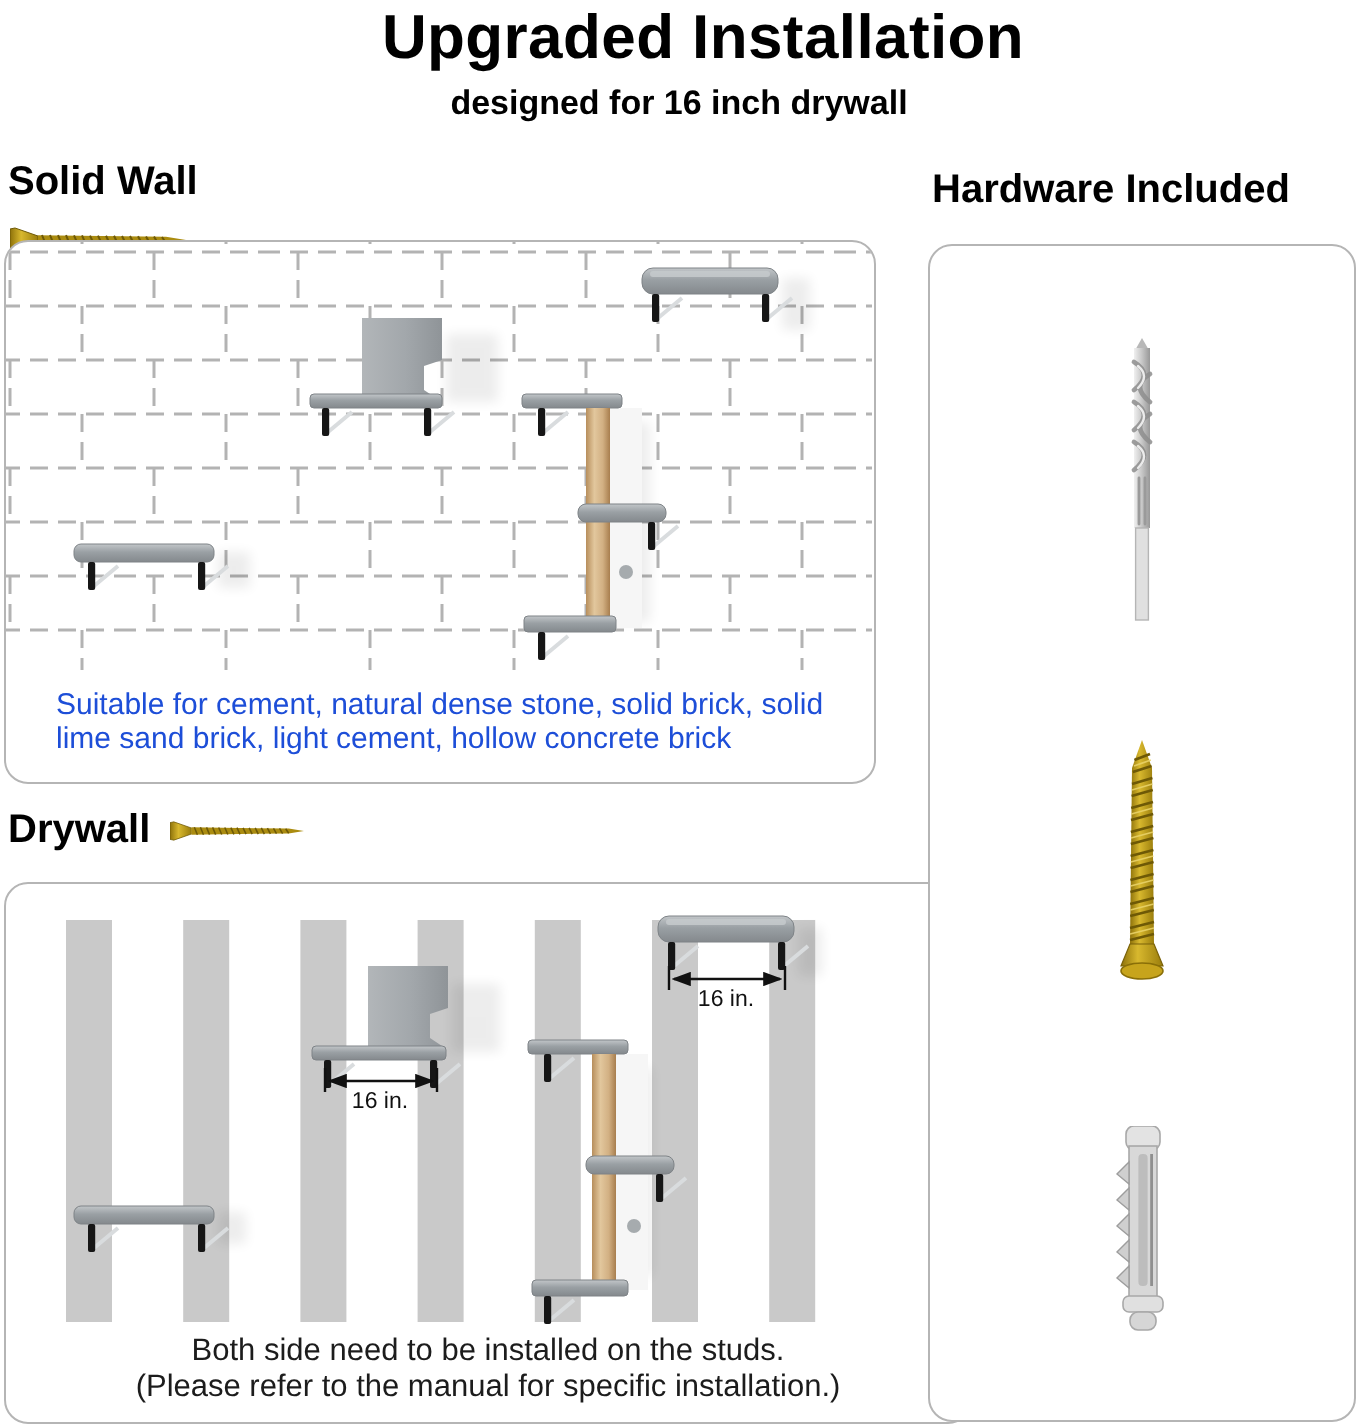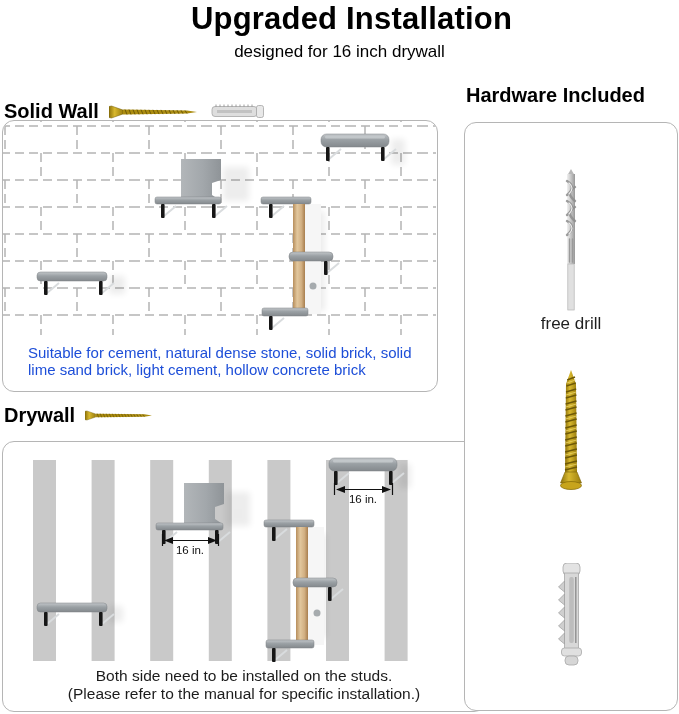--- a/index.html
+++ b/index.html
@@ -1,21 +1,21 @@
 <!DOCTYPE html>
 <html><head>
 <meta charset="utf-8">
 <style>
   html,body{margin:0;padding:0;background:#fff;}
   .page{position:relative;width:679px;height:714px;background:#fff;overflow:hidden;
         font-family:"Liberation Sans","DejaVu Sans",sans-serif;color:#000;}
   .title{position:absolute;top:1px;left:12px;width:100%;text-align:center;
          font-size:31px;font-weight:bold;letter-spacing:.2px;}
   .subtitle{position:absolute;top:42px;left:0;width:100%;text-align:center;
-            font-size:17px;font-weight:normal;}
+            font-size:17px;font-weight:bold;}
   .sec-head{position:absolute;display:flex;align-items:center;}
   .h2{font-size:20px;font-weight:bold;white-space:nowrap;}
   .panel{position:absolute;box-sizing:border-box;border:1.6px solid #b5b5b5;
          border-radius:12px;background:#fff;overflow:hidden;}
   #solid-panel{left:2px;top:120px;width:436px;height:272px;}
   #drywall-panel{left:2px;top:441px;width:484px;height:271px;}
   #hardware-panel{left:464px;top:122px;width:214px;height:589px;}
   .illus{position:absolute;left:0;top:0;}
   .solid-note{position:absolute;left:25px;top:223px;width:398px;
               font-size:15px;line-height:17px;color:#1d4ed8;}
@@ -83,21 +83,21 @@
         </g>
       <g id="step44">
           <rect width="44" height="9" rx="4" fill="url(#gShelf)" stroke="#7e8387" stroke-width="0.5"></rect>
         </g>
     </defs>
   </svg>
 
   <div class="title">Upgraded Installation</div>
   <div class="subtitle">designed for 16 inch drywall</div>
 
-  <div class="sec-head" style="left:4px;top:100px;gap:10px;">
+  <div class="sec-head" style="left:4px;top:80px;gap:10px;flex-direction:column;">
     <span class="h2">Solid Wall</span>
     <svg width="92" height="14" viewBox="0 0 92 14">
       <polygon points="0,1.5 2.5,1 14,5 14,9 2.5,13 0,12.5" fill="url(#gGold)" stroke="#6e5906" stroke-width="0.5"></polygon>
       <polygon points="14,4.6 78,5.4 88,7 78,8.6 14,9.4" fill="#ab8c10"></polygon>
       <g stroke="#6e5906" stroke-width="1">
         <path d="M16 4.5 L18 9.5 M20 4.5 L22 9.5 M24 4.6 L26 9.4 M28 4.6 L30 9.4 M32 4.7 L34 9.3 M36 4.7 L38 9.3 M40 4.8 L42 9.2 M44 4.8 L46 9.2 M48 4.9 L50 9.1 M52 4.9 L54 9.1 M56 5 L58 9 M60 5 L62 9 M64 5.1 L66 8.9 M68 5.2 L70 8.8 M72 5.3 L74 8.7 M76 5.5 L78 8.5"></path>
       </g>
     </svg>
     <svg width="54" height="17" viewBox="0 0 54 17">
       <rect x="1" y="3.5" width="45" height="10" rx="3" fill="#dedede" stroke="#a6a6a6" stroke-width="0.8"></rect>
@@ -250,21 +250,20 @@
     <svg class="hw-item" style="top:46px;" width="20" height="142" viewBox="0 0 20 142">
       <path d="M6 7 L10 0 L14 7 Z" fill="#b8b8b8"></path>
       <rect x="6" y="5" width="8" height="90" fill="url(#gMetal)"></rect>
       <g fill="none" stroke-linecap="round">
         <path d="M6 12 Q16 18 6 26 M14 18 Q4 24 14 32 M6 32 Q16 38 6 46 M14 38 Q4 44 14 52 M6 52 Q16 58 6 66" stroke="#8d8d8d" stroke-width="2.4" opacity="0.85"></path>
         <path d="M8 14 Q14 19 8 25 M8 34 Q14 39 8 45 M8 54 Q14 59 8 65" stroke="#f4f4f4" stroke-width="1.2" opacity="0.9"></path>
         <path d="M8.5 70 V93 M11.5 70 V93" stroke="#9a9a9a" stroke-width="1.4"></path>
       </g>
       <rect x="6.8" y="95" width="6.4" height="46" fill="#e0e0e0" stroke="#b5b5b5" stroke-width="0.7"></rect>
     </svg>
-    <div class="hw-label">free drill</div>
 
     <svg class="hw-item" style="top:247px;" width="24" height="124" viewBox="0 0 24 124">
       <polygon points="12,0 17,14 18,102 6,102 7,14" fill="url(#gGold)"></polygon>
       <g stroke="#6e5906" stroke-width="1.4">
         <path d="M8.2 10 L16 7 M7.4 16 L16.8 13 M7 22 L17.2 19 M6.8 28 L17.4 25 M6.6 34 L17.5 31 M6.5 40 L17.6 37 M6.4 46 L17.6 43 M6.4 52 L17.7 49 M6.3 58 L17.7 55 M6.3 64 L17.8 61 M6.2 70 L17.8 67 M6.2 76 L17.8 73 M6.1 82 L17.9 79 M6.1 88 L17.9 85 M6 94 L18 91 M6 100 L18 97"></path>
       </g>
       <g stroke="#e9d268" stroke-width="0.9" opacity="0.9">
         <path d="M8 13 L16.4 10 M7 25 L17.2 22 M6.7 37 L17.5 34 M6.5 49 L17.6 46 M6.4 61 L17.7 58 M6.3 73 L17.8 70 M6.2 85 L17.9 82 M6 97 L18 94"></path>
       </g>
       <polygon points="6,102 18,102 22.5,113 1.5,113" fill="url(#gGold)" stroke="#7a620a" stroke-width="0.6"></polygon>

